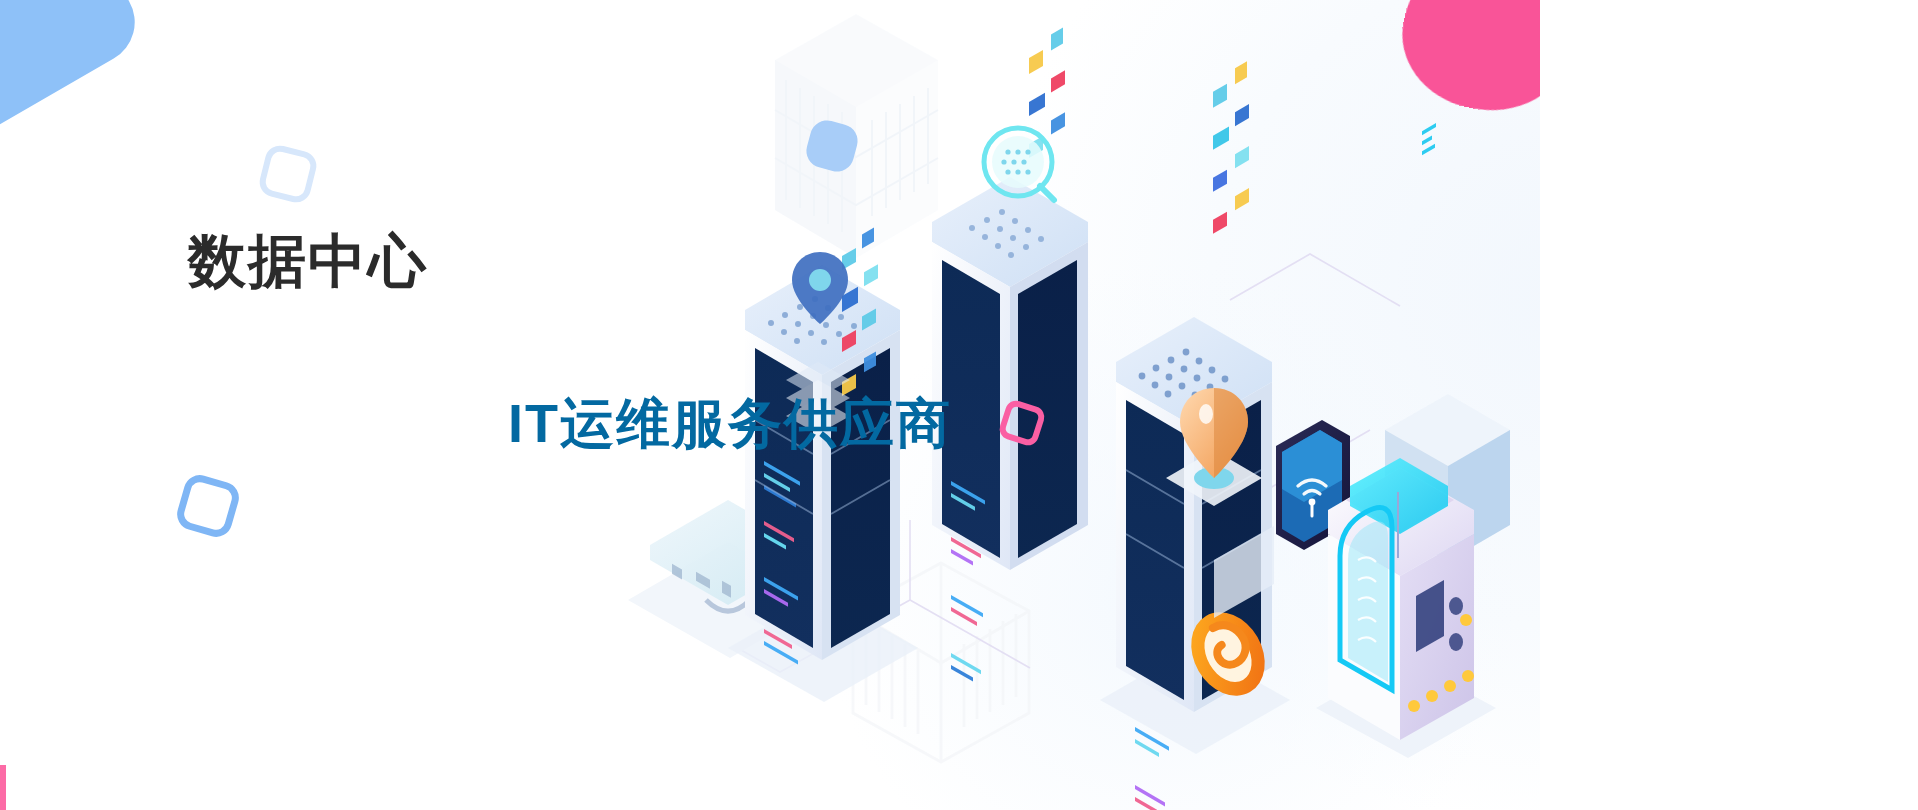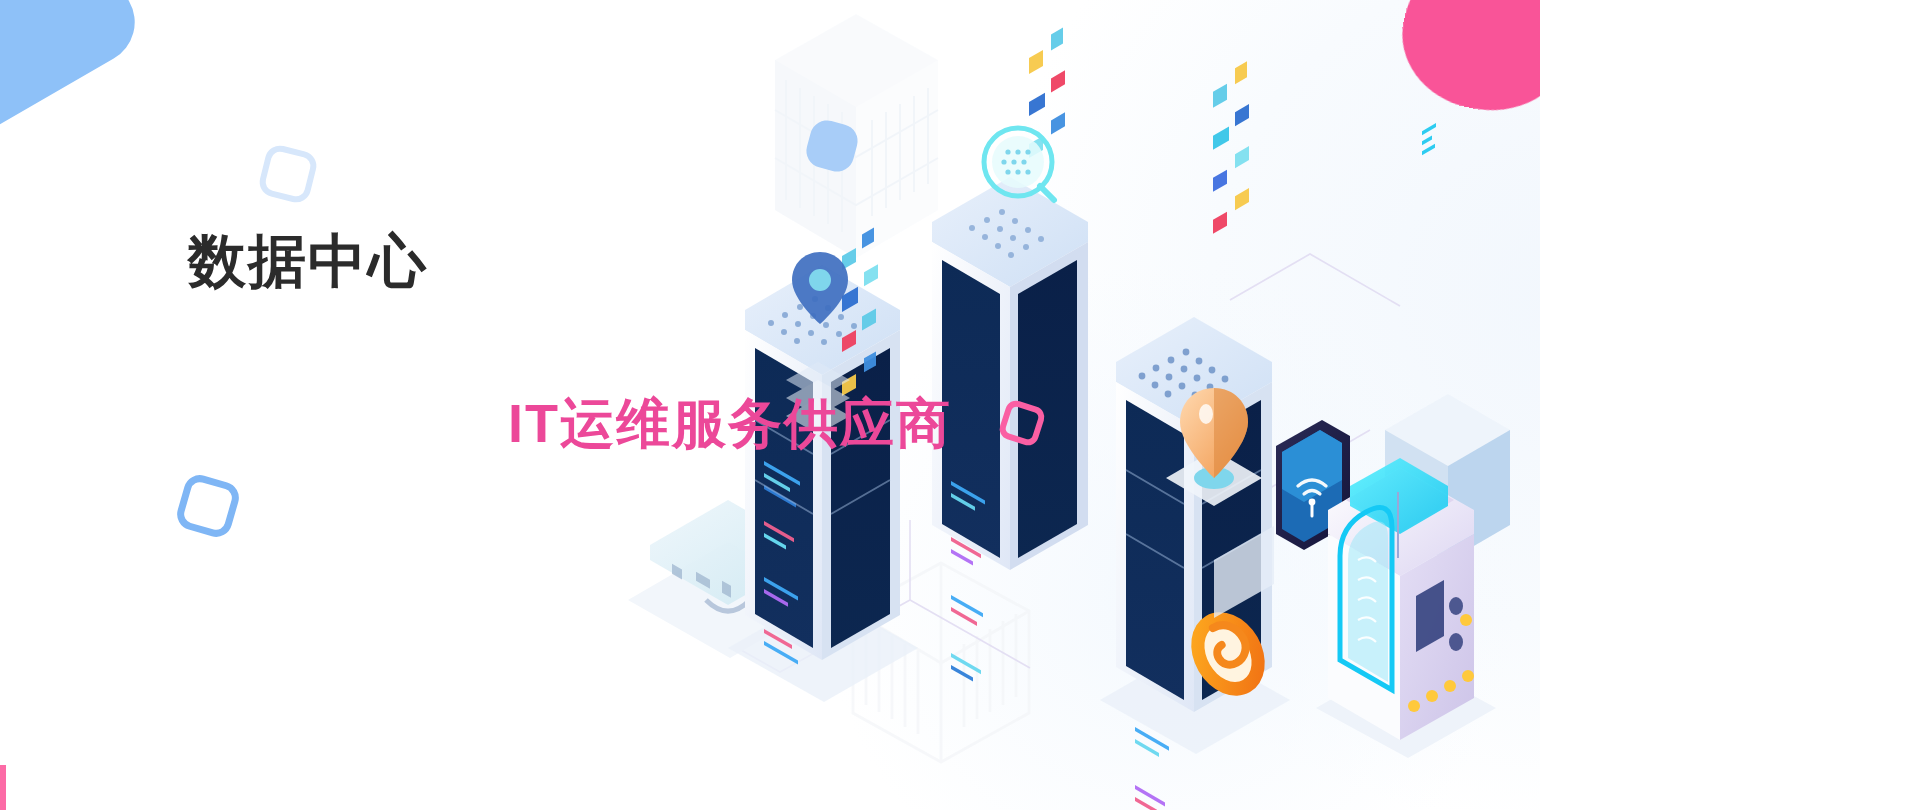--- a/index.html
+++ b/index.html
@@ -129,21 +129,21 @@
     font-size: 62px;
     letter-spacing: 1px;
   }
   .line-2 {
     margin-top: 106px;
     margin-left: 320px;
     font-size: 54px;
     font-weight: 700;
     letter-spacing: 2px;
     line-height: 1;
-    color: #ec4899;
+    color: #0369a1;
     white-space: nowrap;
   }
 
   
   .illustration {
     position: absolute;
     right: 0; top: 0;
     width: 930px; height: 810px;
     pointer-events: none;
   }

